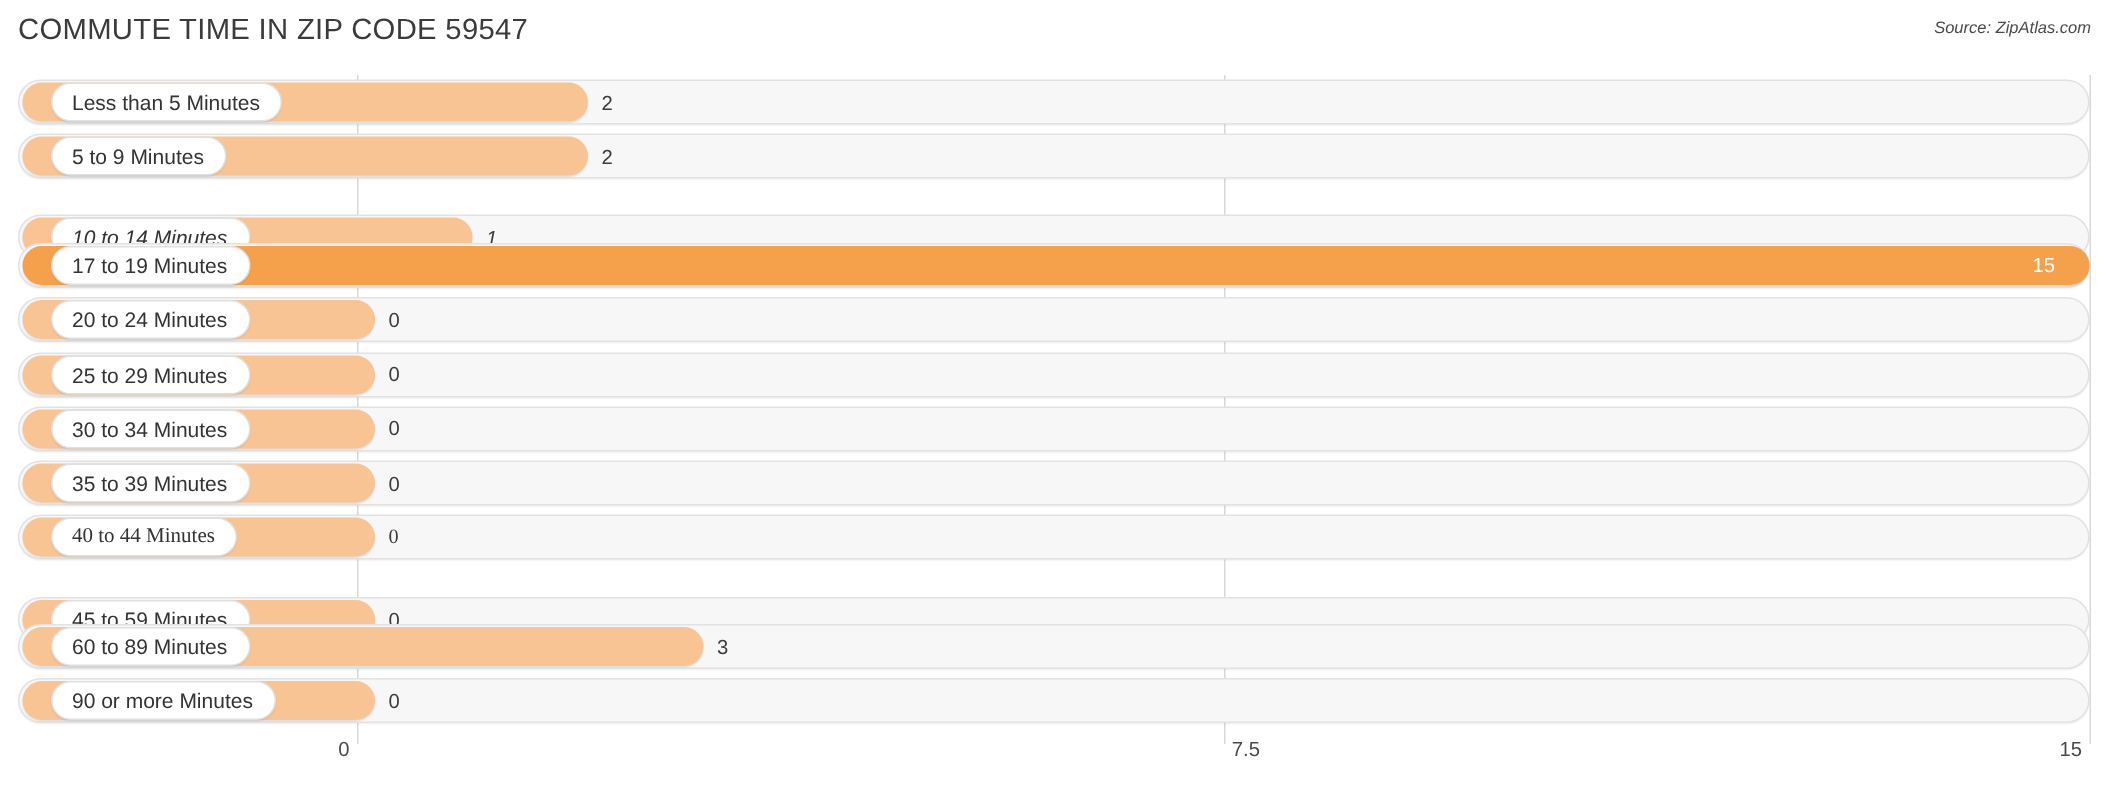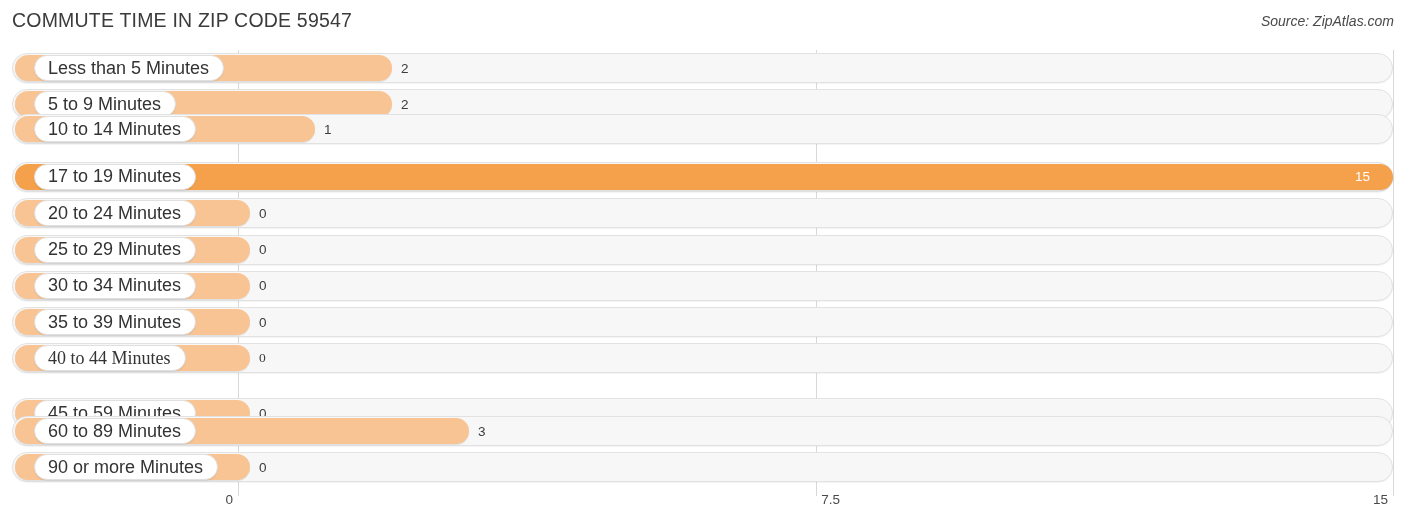--- a/index.html
+++ b/index.html
@@ -29,21 +29,21 @@
     top: 9px;
     font-size: 19.5px;
     color: #3b3b3b;
     letter-spacing: 0.2px;
     white-space: nowrap;
   }
   .chart-source {
     position: absolute;
     right: 12px;
     top: 13px;
-    font-size: 14px;
+    font-size: 11px;
     font-style: italic;
     color: #4a4a4a;
     white-space: nowrap;
   }
 
   
   .plot {
     position: absolute;
     left: 0;
     top: 50px;
@@ -113,21 +113,21 @@
     left: 22px;
     top: 2px;
     height: 26px;
     display: flex;
     align-items: center;
     padding: 0 14px 0 13px;
     box-sizing: border-box;
     background: #ffffff;
     border: 1px solid #e0e0e0;
     border-radius: 13px;
-    font-size: 18px;
+    font-size: 14px;
     color: #333333;
     white-space: nowrap;
     box-shadow: 0 1px 1px rgba(0,0,0,0.07);
   }
 
   
   .value-out {
     position: absolute;
     top: 0;
     height: 30px;
@@ -194,21 +194,21 @@
           <div class="bar" style="width: 377px;"></div>
           <div class="label-pill">Less than 5 Minutes</div>
           <div class="value-out" style="left: 389px;">2</div>
         </div>
         <div class="row" style="top: 39.3px;">
           <div class="track"></div>
           <div class="bar" style="width: 377px;"></div>
           <div class="label-pill">5 to 9 Minutes</div>
           <div class="value-out" style="left: 389px;">2</div>
         </div>
-        <div class="row" style="top: 64px;">
+        <div class="row" style="top: 93px; font-style: italic;">
           <div class="track"></div>
           <div class="bar" style="width: 300px;"></div>
           <div class="label-pill">10 to 14 Minutes</div>
           <div class="value-out" style="left: 312px;">1</div>
         </div>
         <div class="row" style="top: 111.9px;">
           <div class="track"></div>
           <div class="bar highlight" style="width: 1378px;"></div>
           <div class="label-pill">17 to 19 Minutes</div>
           <div class="value-in" style="left: 1343px;">15</div>

